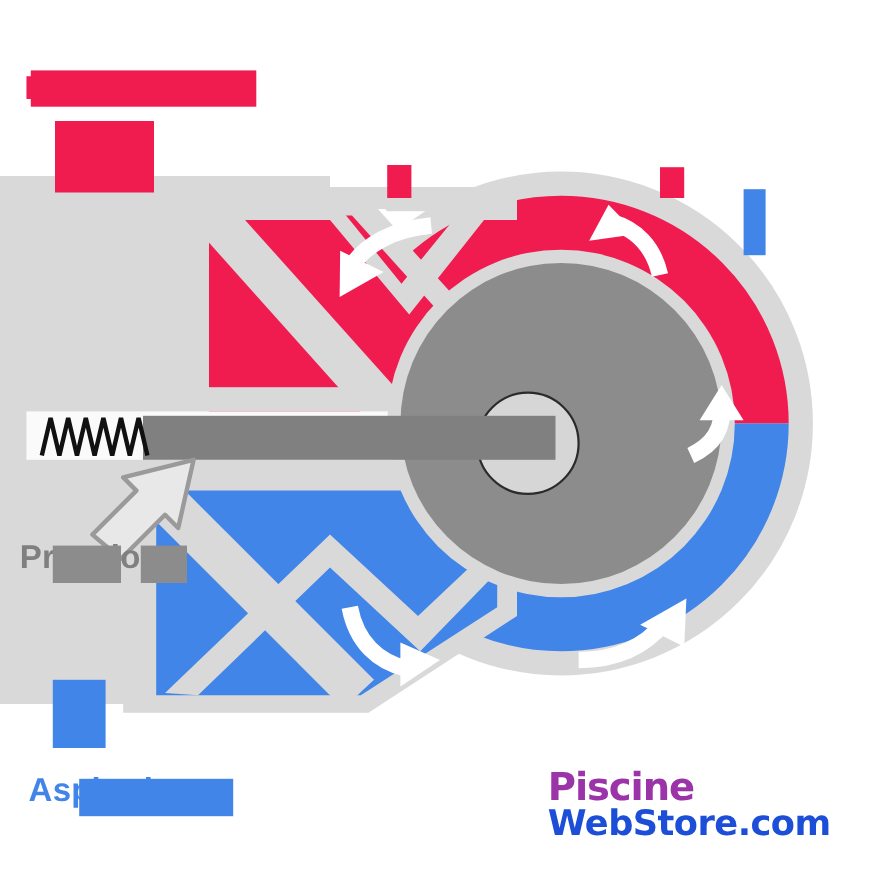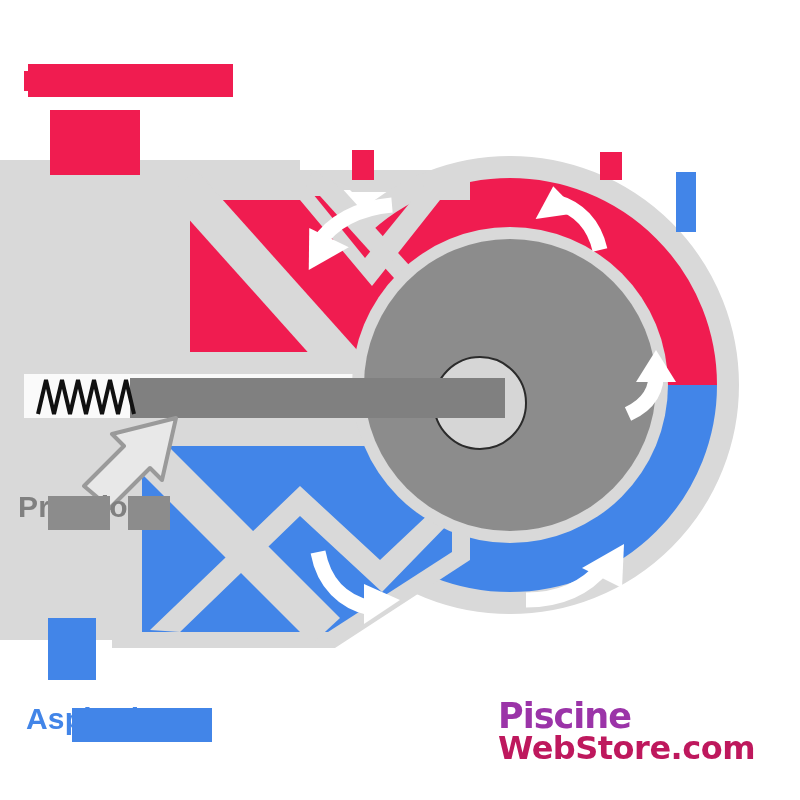--- a/index.html
+++ b/index.html
@@ -15,21 +15,21 @@
   #lbl-pression   {left:18px;  top:490px; font-size:30px; color:#808080;}
   #lbl-aspiration {left:26px;  top:702px; font-size:30px; color:#4285E8;}
 
   
   .block{position:absolute;}
 
   
   #logo{position:absolute;left:498px;top:700px;width:290px;height:92px;}
   .logo-top{font-size:35px;font-weight:700;color:#9B34A8;line-height:.95;
             letter-spacing:-1px;font-family:"DejaVu Sans", sans-serif;}
-  .logo-bot{font-size:32px;font-weight:700;color:#be185d;line-height:.95;
+  .logo-bot{font-size:32px;font-weight:700;color:#1d4ed8;line-height:.95;
             letter-spacing:-.5px;font-family:"DejaVu Sans", sans-serif;}
 </style>
 </head>
 <body>
 
 <div id="stage">
 
   <svg class="abs" style="left:0;top:0" width="800" height="800" viewBox="0 0 800 800">
 
     <defs>

